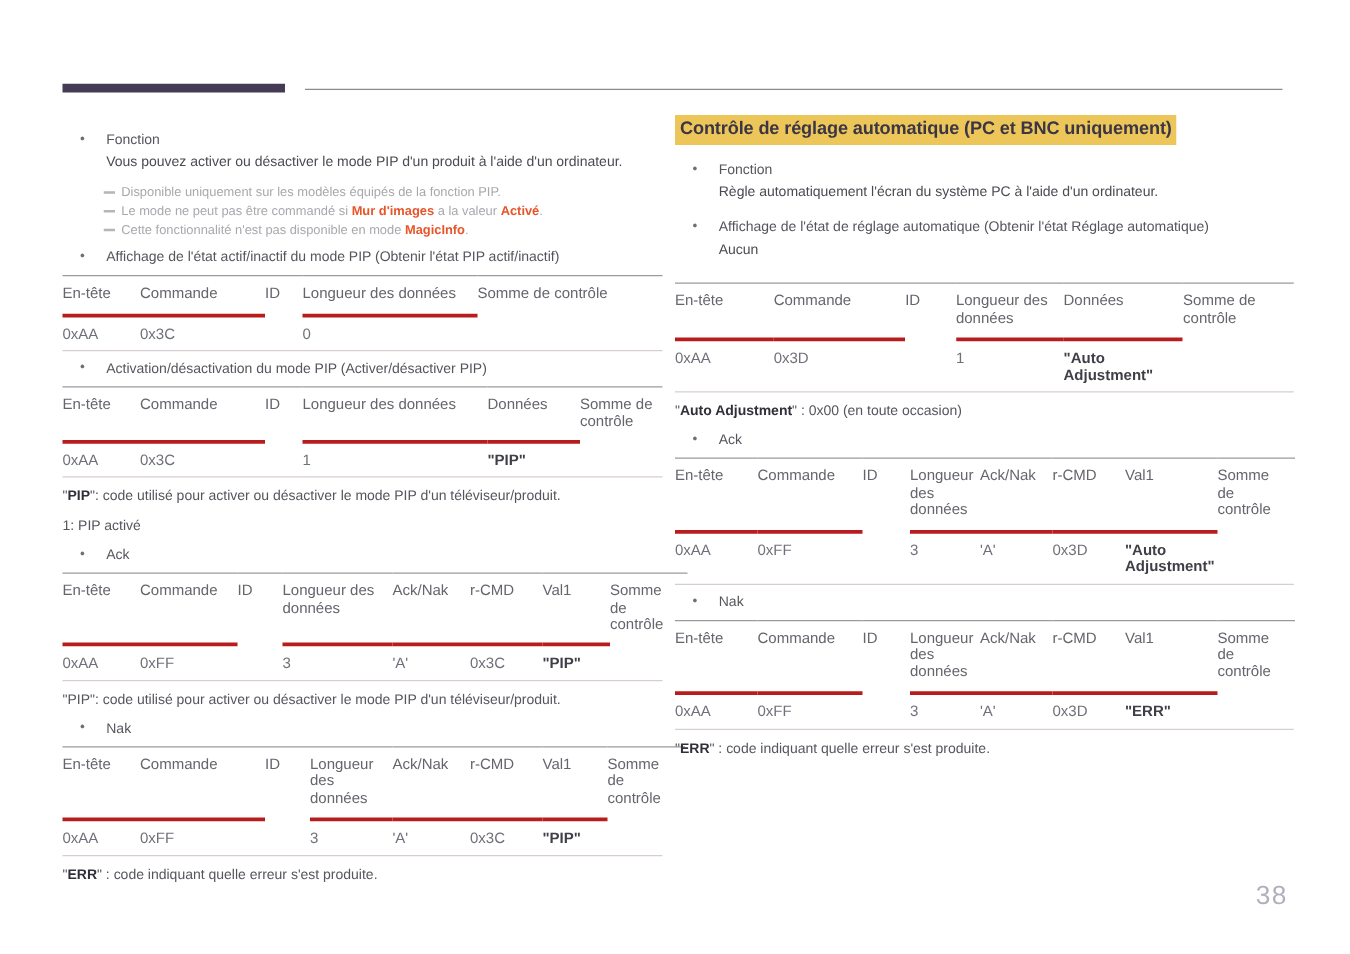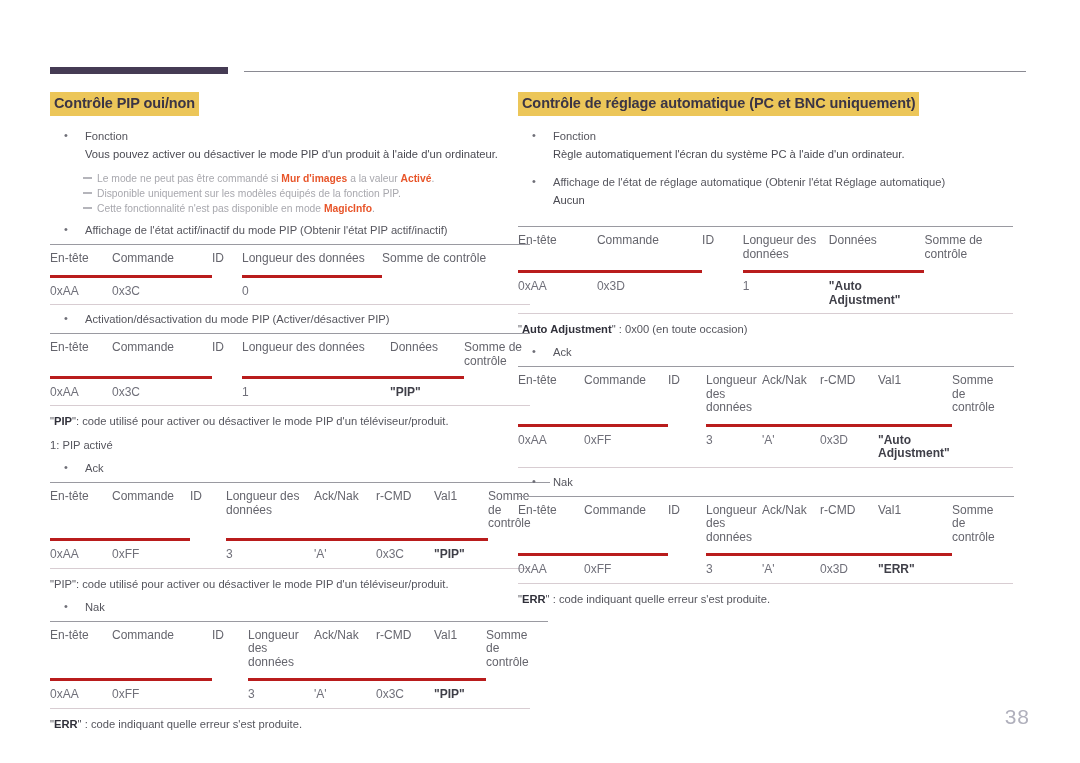--- a/index.html
+++ b/index.html
@@ -25,21 +25,21 @@
   }
   .hdr-line {
     position: absolute; left: 244px; top: 71px;
     width: 782px; height: 1px;
     background: #8a8a92;
   }
 
   
   .col { position: absolute; top: 92px; }
   .col-left  { left: 50px;  width: 480px; }
-  .col-right { left: 518px; width: 495px; }
+  .col-right { left: 540px; width: 495px; }
 
   
   .sect-title {
     display: inline-block;
     background: #ecc659;
     color: #3b3545;
     font-weight: bold;
     font-size: 14.5px;
     line-height: 19px;
     padding: 2px 4px 3px 4px;
@@ -145,38 +145,35 @@
 </head>
 <body>
 
 <div class="page">
 
   <div class="hdr-bar"></div>
   <div class="hdr-line"></div>
 
   <div class="col col-left">
 
-    <div>
-      <span class="sect-title">Contrôle PIP oui/non</span>
-    </div>
 
     <div class="spacer12"></div>
 
     <div class="bullet">
       <span>Fonction</span>
       <span class="sub">Vous pouvez activer ou désactiver le mode PIP d'un produit à l'aide d'un ordinateur.</span>
     </div>
 
     <div class="spacer9"></div>
 
     <div class="note">
+      <span>Disponible uniquement sur les modèles équipés de la fonction PIP.</span>
+    </div>
+    <div class="note">
       <span>Le mode ne peut pas être commandé si </span><b>Mur d'images</b><span> a la valeur </span><b>Activé</b><span>.</span>
-    </div>
-    <div class="note">
-      <span>Disponible uniquement sur les modèles équipés de la fonction PIP.</span>
     </div>
     <div class="note">
       <span>Cette fonctionnalité n'est pas disponible en mode </span><b>MagicInfo</b><span>.</span>
     </div>
 
     <div class="spacer6"></div>
 
     <div class="bullet">
       <span>Affichage de l'état actif/inactif du mode PIP (Obtenir l'état PIP actif/inactif)</span>
     </div>

